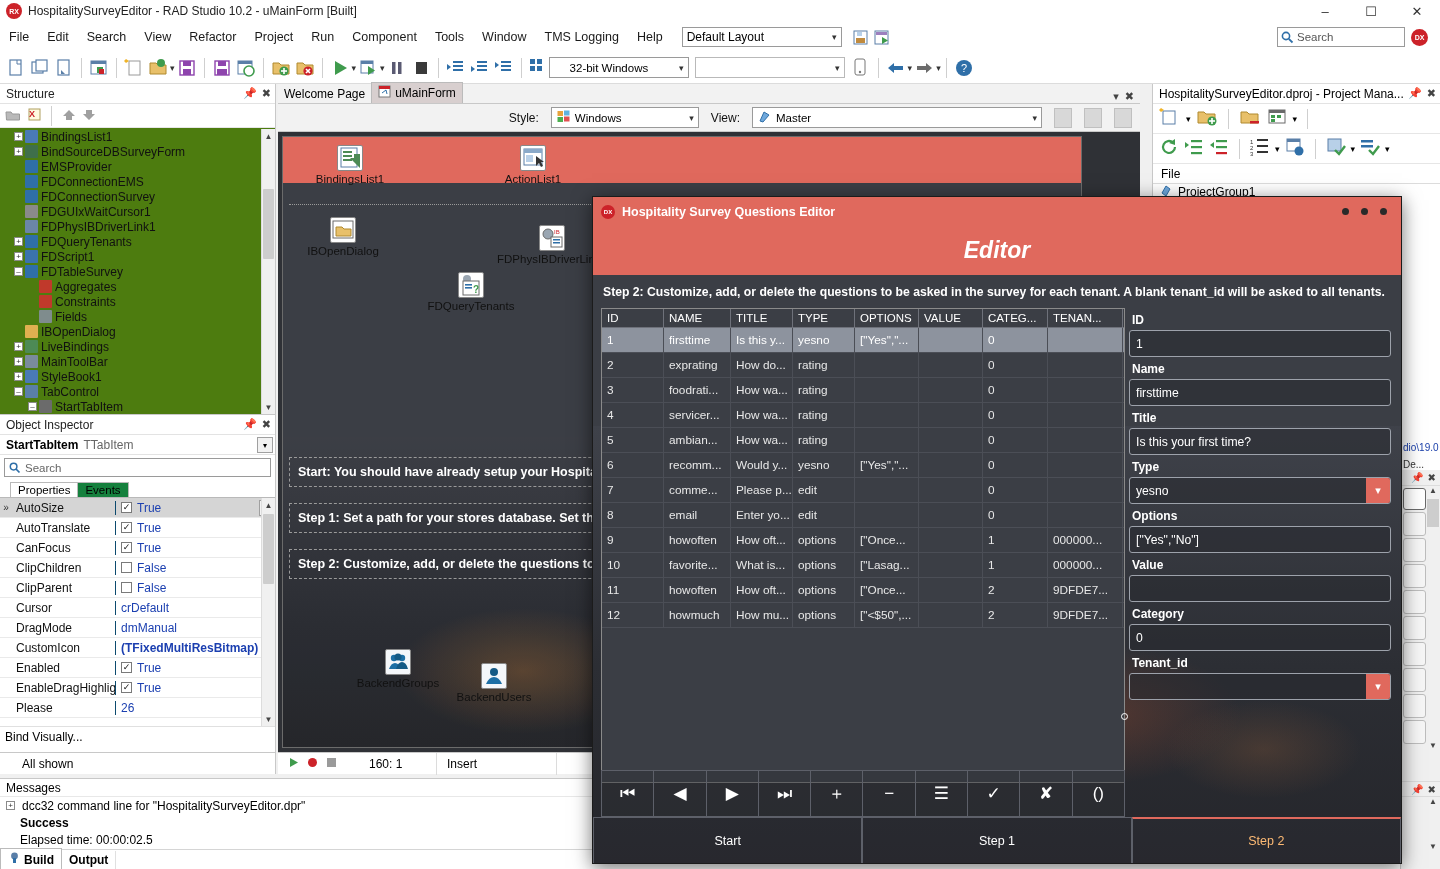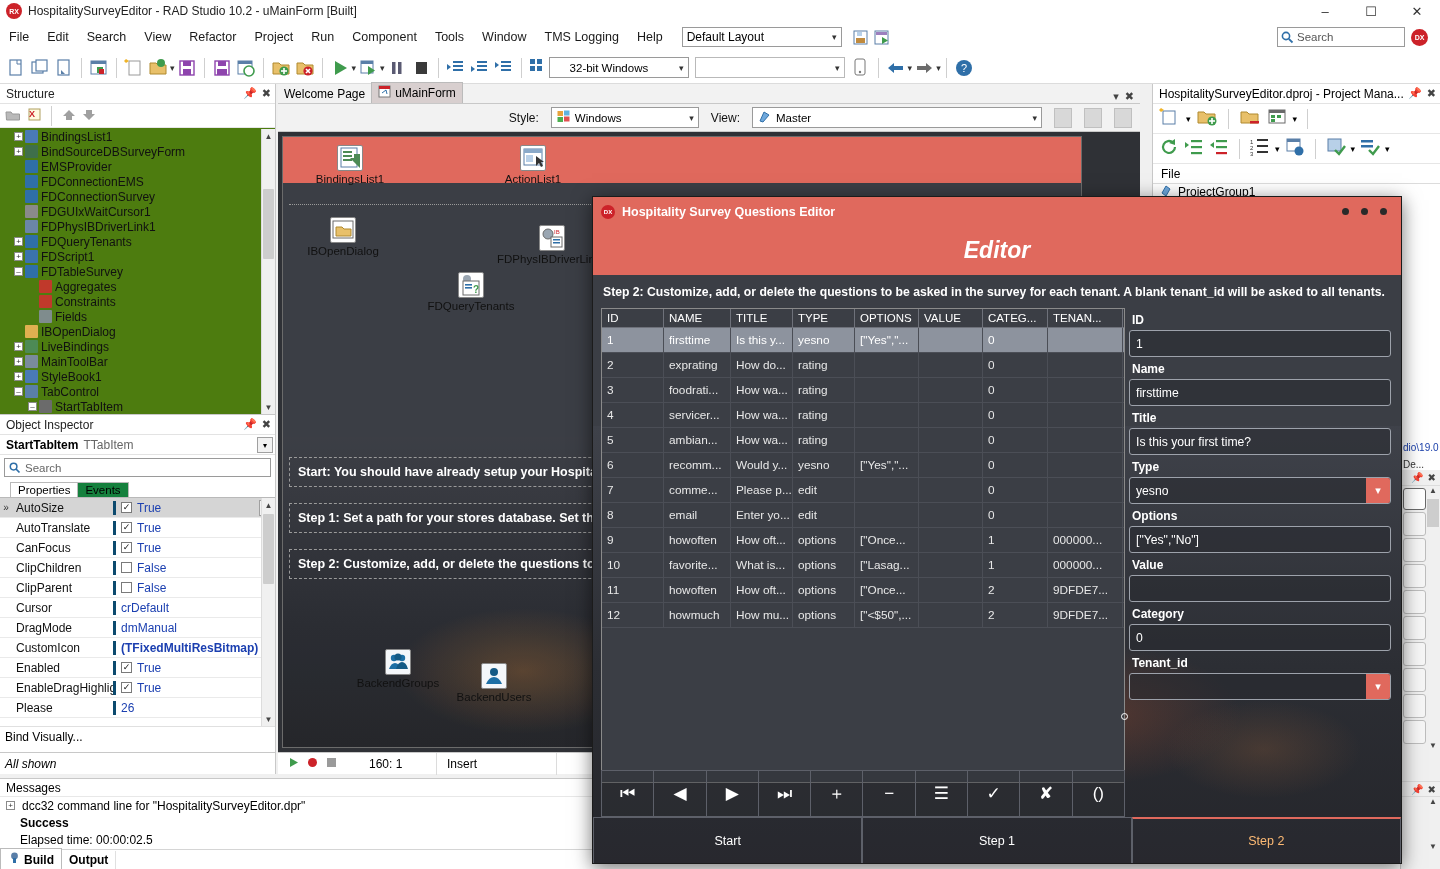--- a/index.html
+++ b/index.html
@@ -106,25 +106,25 @@
   .oi-obj{height:20px;display:flex;align-items:center;gap:5px;padding-left:6px;font-size:12px;border-bottom:1px solid #e3e3e3;position:relative;}
   .oi-obj .drop{position:absolute;right:2px;top:2px;width:16px;height:16px;border:1px solid #a0a0a0;background:#f2f2f2;display:flex;align-items:center;justify-content:center;font-size:8px;}
   .oi-search{margin:3px 4px;height:19px;border:1px solid #9a9a9a;background:#fff;display:flex;align-items:center;gap:4px;padding-left:4px;font-size:11.5px;color:#666;}
   .oi-tabs{height:18px;display:flex;align-items:flex-end;border-bottom:1px solid #b9b9b9;padding-left:10px;}
   .oi-tab{font-size:11.5px;padding:1px 7px;border:1px solid #b9b9b9;border-bottom:none;background:#15803d;margin-right:-1px;}
   .oi-tab.active{background:#fff;font-weight:normal;}
   .oi-rows{position:absolute;top:83px;left:0;right:0;bottom:48px;overflow:hidden;}
   .oi-row{height:20px;display:flex;align-items:center;font-size:12px;border-bottom:1px solid #eaeaea;}
   .oi-row.sel{background:#d5d5d5;}
   .oi-gutter{width:12px;text-align:center;font-size:10px;color:#333;flex:none;}
-  .oi-name{width:104px;padding-left:4px;color:#111;overflow:hidden;white-space:nowrap;flex:none;border-right:3px solid #0c4a6e;}
+  .oi-name{width:104px;padding-left:4px;color:#111;overflow:hidden;white-space:nowrap;flex:none;border-right:1px solid #0c4a6e;}
   .oi-val{flex:1;padding-left:5px;color:#1b3fb0;display:flex;align-items:center;gap:5px;overflow:hidden;white-space:nowrap;}
   .cbx{width:11px;height:11px;border:1px solid #7a7a7a;background:#fff;font-size:9px;line-height:9px;text-align:center;color:#111;flex:none;}
   .oi-bind{position:absolute;bottom:28px;left:0;right:0;height:20px;font-size:12px;padding-left:5px;display:flex;align-items:center;border-top:1px solid #e0e0e0;}
-  .oi-status{position:absolute;bottom:0;left:0;right:0;height:22px;font-size:12px;padding-left:5px;display:flex;align-items:center;border-top:1px solid #c8c8c8;background:#fff;font-style:italic;}
+  .oi-status{position:absolute;bottom:0;left:0;right:0;height:22px;font-size:12px;padding-left:22px;display:flex;align-items:center;border-top:1px solid #c8c8c8;background:#fff;}
 
   
   #editor-tabs{
     position:absolute;left:278px;top:84px;width:862px;height:20px;background:#f2f2f2;
     display:flex;align-items:flex-end;border-bottom:1px solid #c8c8c8;
   }
   .etab{font-size:12px;padding:2px 6px 2px 6px;display:flex;align-items:center;gap:4px;}
   .etab.active{background:#d8cfcf;border:1px solid #bbb;border-bottom:none;}
   #editor-tabs .et-btns{margin-left:auto;display:flex;gap:6px;padding-right:6px;color:#444;font-size:11px;}
 

